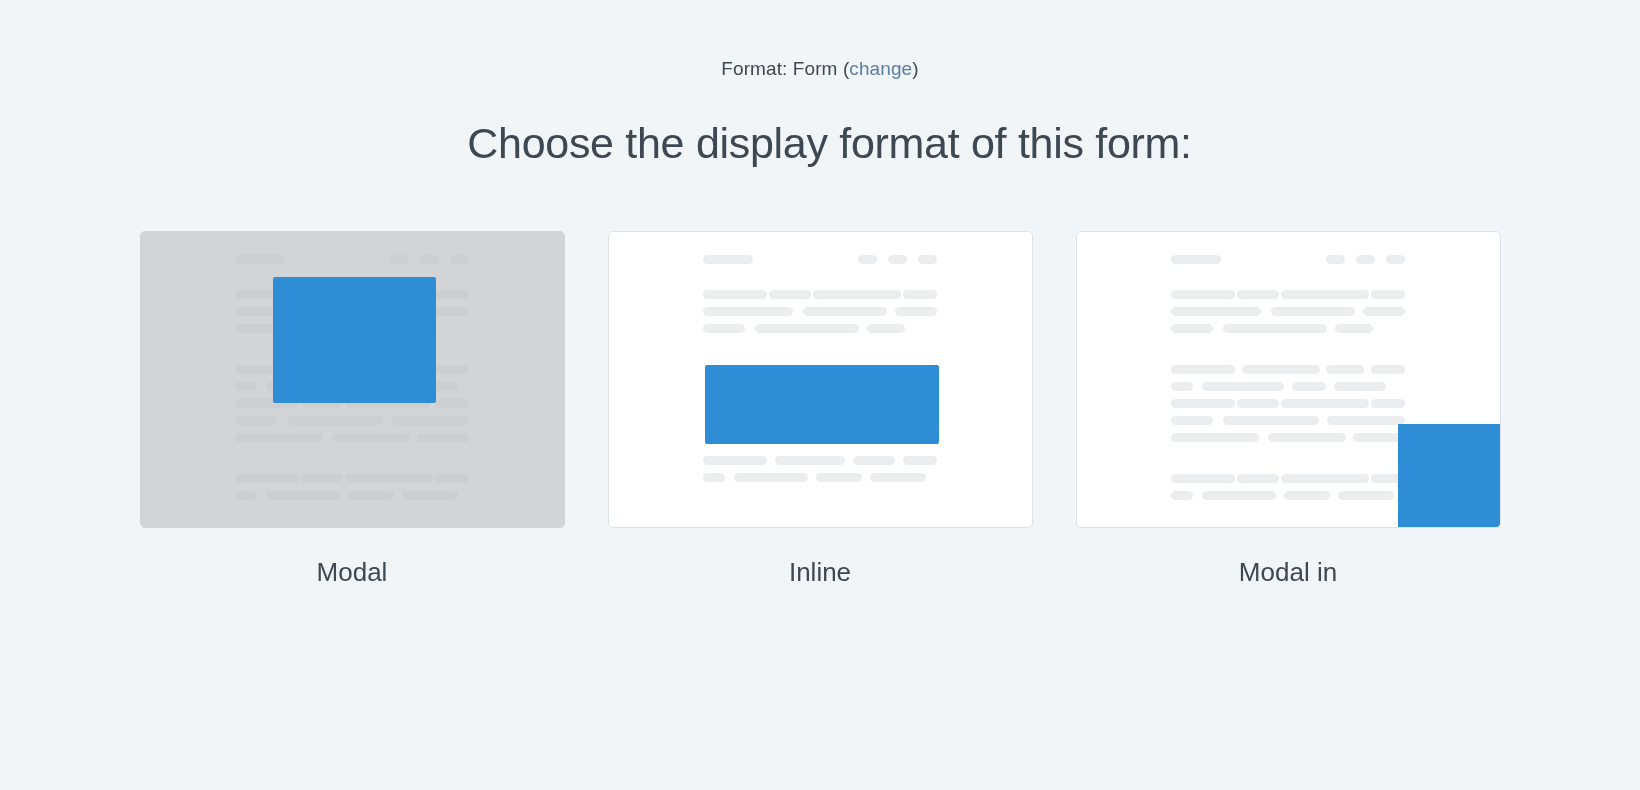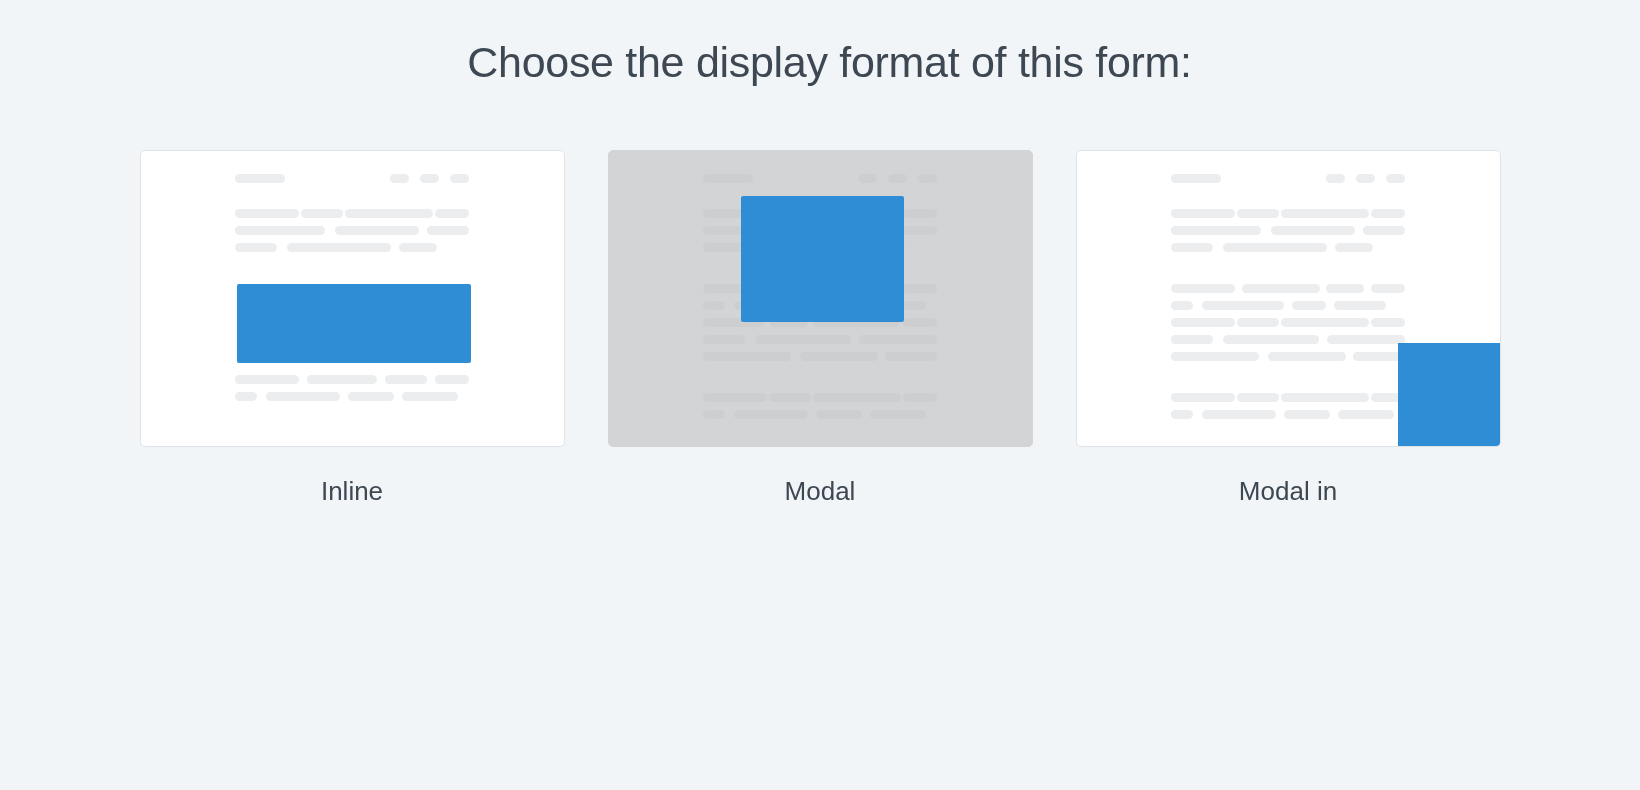--- a/index.html
+++ b/index.html
@@ -140,24 +140,137 @@
     width: 102px;
     height: 103px;
     background: #2f8dd6;
   }
 </style>
 </head>
 <body>
 
 <div class="page">
 
+  <div class="format-line">
+    <span>Format: Form (</span><a class="change-link" href="#">change</a><span class="paren">)</span>
+  </div>
 
   <h1 class="heading">Choose the display format of this form:</h1>
 
   <div class="cards">
+
+    <div class="card-wrap">
+      <div class="card modal-card">
+        <div class="skeleton">
+
+          <div class="sk-row sk-topbar">
+            <div class="sk-bar" style="width:50px"></div>
+            <div class="sk-top-right">
+              <div class="sk-bar" style="width:19px"></div>
+              <div class="sk-bar" style="width:19px"></div>
+              <div class="sk-bar" style="width:19px"></div>
+            </div>
+          </div>
+
+          <div class="gap-sm"></div>
+
+          <div class="sk-row">
+            <div class="sk-bar" style="width:64px"></div>
+            <div style="width:8px"></div>
+            <div class="sk-bar" style="width:42px"></div>
+            <div style="width:8px"></div>
+            <div class="sk-bar" style="width:88px"></div>
+            <div style="width:8px"></div>
+            <div class="sk-bar" style="width:34px"></div>
+          </div>
+          <div class="sk-row">
+            <div class="sk-bar" style="width:90px"></div>
+            <div style="width:10px"></div>
+            <div class="sk-bar" style="width:84px"></div>
+            <div style="width:8px"></div>
+            <div class="sk-bar" style="width:42px"></div>
+          </div>
+          <div class="sk-row">
+            <div class="sk-bar" style="width:42px"></div>
+            <div style="width:10px"></div>
+            <div class="sk-bar" style="width:104px"></div>
+            <div style="width:8px"></div>
+            <div class="sk-bar" style="width:38px"></div>
+          </div>
+
+          <div class="gap-md"></div>
+
+          <div class="sk-row">
+            <div class="sk-bar" style="width:64px"></div>
+            <div style="width:8px"></div>
+            <div class="sk-bar" style="width:42px"></div>
+            <div style="width:8px"></div>
+            <div class="sk-bar" style="width:88px"></div>
+            <div style="width:8px"></div>
+            <div class="sk-bar" style="width:34px"></div>
+          </div>
+          <div class="sk-row">
+            <div class="sk-bar" style="width:22px"></div>
+            <div style="width:9px"></div>
+            <div class="sk-bar" style="width:74px"></div>
+            <div style="width:8px"></div>
+            <div class="sk-bar" style="width:46px"></div>
+            <div style="width:8px"></div>
+            <div class="sk-bar" style="width:56px"></div>
+          </div>
+          <div class="sk-row">
+            <div class="sk-bar" style="width:62px"></div>
+            <div style="width:9px"></div>
+            <div class="sk-bar" style="width:38px"></div>
+            <div style="width:9px"></div>
+            <div class="sk-bar" style="width:86px"></div>
+            <div style="width:8px"></div>
+            <div class="sk-bar" style="width:34px"></div>
+          </div>
+          <div class="sk-row">
+            <div class="sk-bar" style="width:42px"></div>
+            <div style="width:10px"></div>
+            <div class="sk-bar" style="width:96px"></div>
+            <div style="width:8px"></div>
+            <div class="sk-bar" style="width:78px"></div>
+          </div>
+          <div class="sk-row">
+            <div class="sk-bar" style="width:88px"></div>
+            <div style="width:10px"></div>
+            <div class="sk-bar" style="width:78px"></div>
+            <div style="width:8px"></div>
+            <div class="sk-bar" style="width:52px"></div>
+          </div>
+
+          <div class="gap-md"></div>
+
+          <div class="sk-row">
+            <div class="sk-bar" style="width:64px"></div>
+            <div style="width:8px"></div>
+            <div class="sk-bar" style="width:42px"></div>
+            <div style="width:8px"></div>
+            <div class="sk-bar" style="width:88px"></div>
+            <div style="width:8px"></div>
+            <div class="sk-bar" style="width:34px"></div>
+          </div>
+          <div class="sk-row">
+            <div class="sk-bar" style="width:22px"></div>
+            <div style="width:9px"></div>
+            <div class="sk-bar" style="width:74px"></div>
+            <div style="width:8px"></div>
+            <div class="sk-bar" style="width:46px"></div>
+            <div style="width:8px"></div>
+            <div class="sk-bar" style="width:56px"></div>
+          </div>
+        </div>
+
+        <div class="blue-modal"></div>
+      </div>
+      <div class="card-label">Modal</div>
+    </div>
 
     <div class="card-wrap">
       <div class="card">
         <div class="skeleton">
 
           <div class="sk-row sk-topbar">
             <div class="sk-bar" style="width:50px"></div>
             <div class="sk-top-right">
               <div class="sk-bar" style="width:19px"></div>
               <div class="sk-bar" style="width:19px"></div>
@@ -212,130 +325,20 @@
             <div class="sk-bar" style="width:46px"></div>
             <div style="width:8px"></div>
             <div class="sk-bar" style="width:56px"></div>
           </div>
         </div>
       </div>
       <div class="card-label">Inline</div>
     </div>
 
     <div class="card-wrap">
-      <div class="card modal-card">
-        <div class="skeleton">
-
-          <div class="sk-row sk-topbar">
-            <div class="sk-bar" style="width:50px"></div>
-            <div class="sk-top-right">
-              <div class="sk-bar" style="width:19px"></div>
-              <div class="sk-bar" style="width:19px"></div>
-              <div class="sk-bar" style="width:19px"></div>
-            </div>
-          </div>
-
-          <div class="gap-sm"></div>
-
-          <div class="sk-row">
-            <div class="sk-bar" style="width:64px"></div>
-            <div style="width:8px"></div>
-            <div class="sk-bar" style="width:42px"></div>
-            <div style="width:8px"></div>
-            <div class="sk-bar" style="width:88px"></div>
-            <div style="width:8px"></div>
-            <div class="sk-bar" style="width:34px"></div>
-          </div>
-          <div class="sk-row">
-            <div class="sk-bar" style="width:90px"></div>
-            <div style="width:10px"></div>
-            <div class="sk-bar" style="width:84px"></div>
-            <div style="width:8px"></div>
-            <div class="sk-bar" style="width:42px"></div>
-          </div>
-          <div class="sk-row">
-            <div class="sk-bar" style="width:42px"></div>
-            <div style="width:10px"></div>
-            <div class="sk-bar" style="width:104px"></div>
-            <div style="width:8px"></div>
-            <div class="sk-bar" style="width:38px"></div>
-          </div>
-
-          <div class="gap-md"></div>
-
-          <div class="sk-row">
-            <div class="sk-bar" style="width:64px"></div>
-            <div style="width:8px"></div>
-            <div class="sk-bar" style="width:42px"></div>
-            <div style="width:8px"></div>
-            <div class="sk-bar" style="width:88px"></div>
-            <div style="width:8px"></div>
-            <div class="sk-bar" style="width:34px"></div>
-          </div>
-          <div class="sk-row">
-            <div class="sk-bar" style="width:22px"></div>
-            <div style="width:9px"></div>
-            <div class="sk-bar" style="width:74px"></div>
-            <div style="width:8px"></div>
-            <div class="sk-bar" style="width:46px"></div>
-            <div style="width:8px"></div>
-            <div class="sk-bar" style="width:56px"></div>
-          </div>
-          <div class="sk-row">
-            <div class="sk-bar" style="width:62px"></div>
-            <div style="width:9px"></div>
-            <div class="sk-bar" style="width:38px"></div>
-            <div style="width:9px"></div>
-            <div class="sk-bar" style="width:86px"></div>
-            <div style="width:8px"></div>
-            <div class="sk-bar" style="width:34px"></div>
-          </div>
-          <div class="sk-row">
-            <div class="sk-bar" style="width:42px"></div>
-            <div style="width:10px"></div>
-            <div class="sk-bar" style="width:96px"></div>
-            <div style="width:8px"></div>
-            <div class="sk-bar" style="width:78px"></div>
-          </div>
-          <div class="sk-row">
-            <div class="sk-bar" style="width:88px"></div>
-            <div style="width:10px"></div>
-            <div class="sk-bar" style="width:78px"></div>
-            <div style="width:8px"></div>
-            <div class="sk-bar" style="width:52px"></div>
-          </div>
-
-          <div class="gap-md"></div>
-
-          <div class="sk-row">
-            <div class="sk-bar" style="width:64px"></div>
-            <div style="width:8px"></div>
-            <div class="sk-bar" style="width:42px"></div>
-            <div style="width:8px"></div>
-            <div class="sk-bar" style="width:88px"></div>
-            <div style="width:8px"></div>
-            <div class="sk-bar" style="width:34px"></div>
-          </div>
-          <div class="sk-row">
-            <div class="sk-bar" style="width:22px"></div>
-            <div style="width:9px"></div>
-            <div class="sk-bar" style="width:74px"></div>
-            <div style="width:8px"></div>
-            <div class="sk-bar" style="width:46px"></div>
-            <div style="width:8px"></div>
-            <div class="sk-bar" style="width:56px"></div>
-          </div>
-        </div>
-
-        <div class="blue-modal"></div>
-      </div>
-      <div class="card-label">Modal</div>
-    </div>
-
-    <div class="card-wrap">
       <div class="card">
         <div class="skeleton">
 
           <div class="sk-row sk-topbar">
             <div class="sk-bar" style="width:50px"></div>
             <div class="sk-top-right">
               <div class="sk-bar" style="width:19px"></div>
               <div class="sk-bar" style="width:19px"></div>
               <div class="sk-bar" style="width:19px"></div>
             </div>

